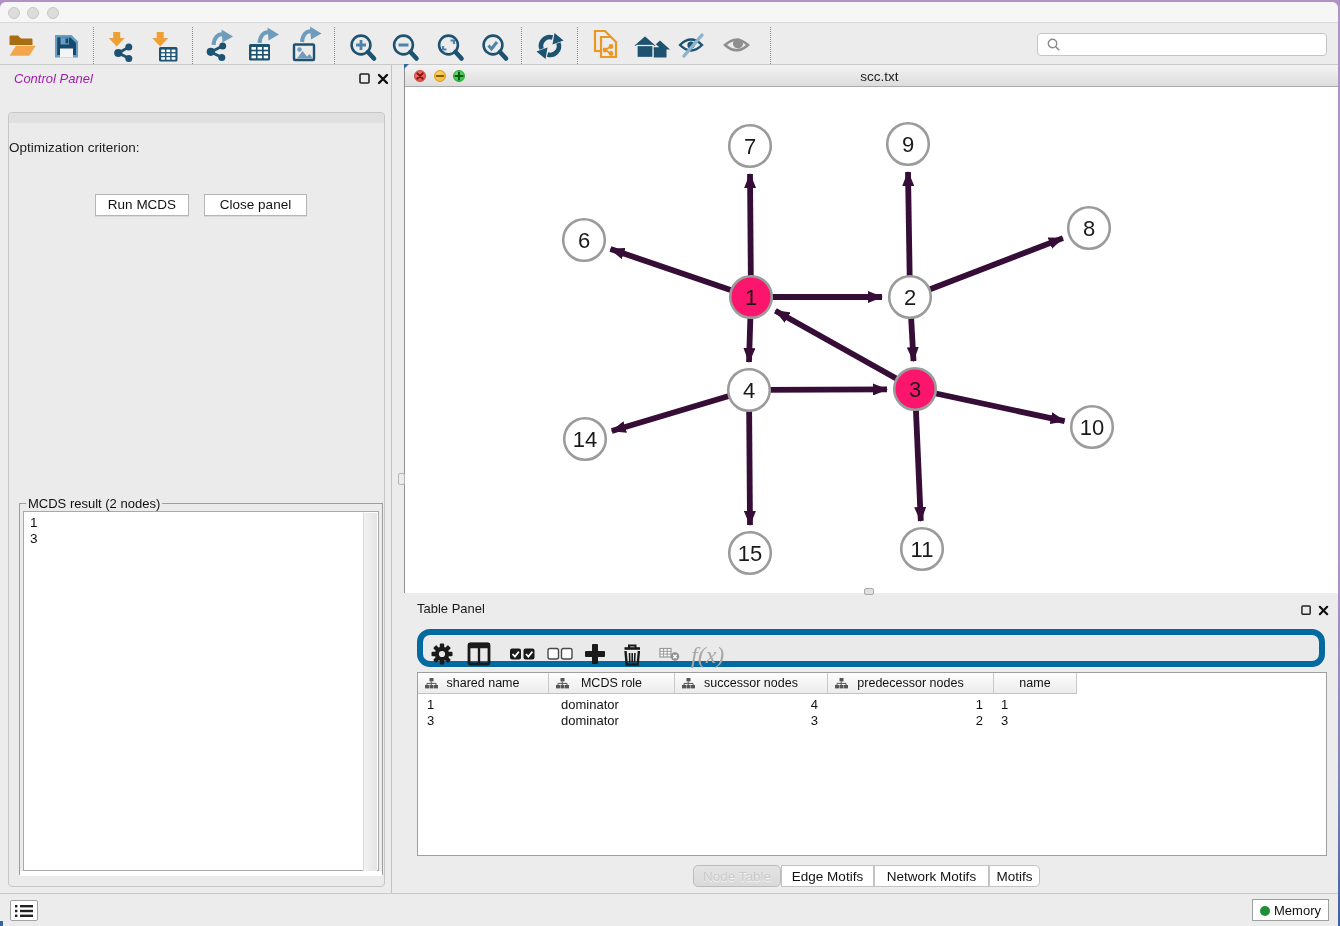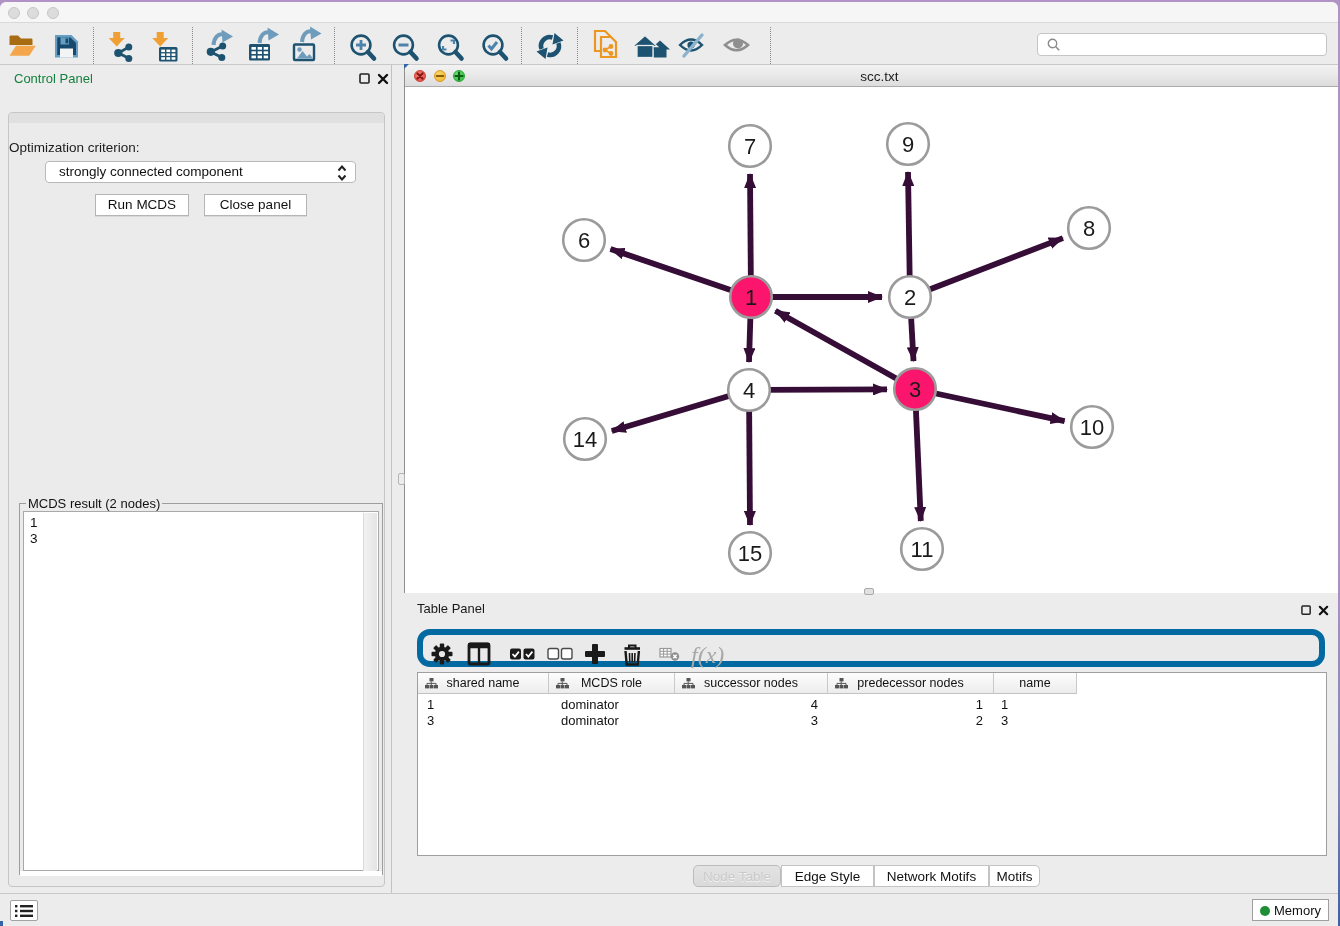--- a/index.html
+++ b/index.html
@@ -9,21 +9,21 @@
   #win { position:absolute; left:0; top:2px; width:1338px; height:924px; background:#ececec; border-radius:6px 6px 0 0; overflow:hidden; }
   #titlebar { position:absolute; left:0; top:0; width:1338px; height:21px; background:#f6f6f6; border-bottom:1px solid #d8d8d8; border-radius:6px 6px 0 0; }
   .tl { position:absolute; top:5px; width:12px; height:12px; border-radius:50%; background:#dcdcdc; border:1px solid #c6c6c6; }
   #wtitle { position:absolute; top:3px; left:0; width:100%; text-align:center; font-size:13px; color:#a2a2a2; }
   #toolbar { position:absolute; left:0; top:21px; width:1338px; height:42px; background:#ececec; border-bottom:1px solid #c9c9c9; }
   .sep { position:absolute; top:4px; height:37px; width:0; border-left:1px dotted #8a8a8a; }
   #searchbox { position:absolute; left:1037px; top:10px; width:290px; height:23px; background:#fff; border:1px solid #c5c5c5; border-radius:4px; }
 
   
   #cpanel { position:absolute; left:0; top:63px; width:392px; height:828px; background:#ececec; border-right:1px solid #c2c2c2; }
-  #cphead { position:absolute; left:14px; top:6px; font-size:13px; color:#15803d; }
+  #cphead { position:absolute; left:14px; top:6px; font-size:13px; color:#a21caf;font-style:italic; }
   .tabrow { position:absolute; height:22px; z-index:5; }
   .tab { position:absolute; top:0; height:22px; background:#fff; border:1px solid #c3c3c3; font-size:13.5px; color:#111; text-align:center; line-height:21px; }
   .tabsel { background:linear-gradient(#e3e3e3,#dadada); color:#c9c9c9; text-shadow:0 1px 0 #f5f5f5; border:1px solid #bbb; border-radius:5px; }
   #cpcontent { position:absolute; left:8px; top:47px; width:377px; height:775px; background:#ebebeb; border:1px solid #c6c6c6; border-radius:4px; }
   #optlabel { position:absolute; left:0; top:27px; width:100%; text-align:left; font-size:13.5px; color:#1c1c1c; }
   #dropdown { position:absolute; left:36px; top:48px; width:311px; height:22px; background:#fff; border:1px solid #b9b9b9; border-radius:4px; font-size:13.5px; color:#111; line-height:20px; padding-left:13px; }
   .btn { position:absolute; height:22px; background:#fff; border:1px solid #b5b5b5; border-radius:0; font-size:13.5px; color:#111; text-align:center; line-height:20px; box-shadow:0 1px 0 rgba(0,0,0,0.08); }
   #fieldset { position:absolute; left:10px; top:390px; width:364px; height:372px; border:1px solid #9d9d9d; border-bottom:none; }
   #fslegend { position:absolute; left:6px; top:-8px; background:#ebebeb; font-size:13px; color:#111; padding:0 2px; }
   #fsinner { position:absolute; left:3px; top:7px; width:356px; height:360px; background:#fff; border:1px solid #a9a9a9; }
@@ -222,26 +222,20 @@
     <div id="cphead">Control Panel</div>
     <svg class="abs" style="left:359px; top:8px;" width="12" height="12" viewBox="0 0 12 12">
         <rect x="1" y="1" width="9" height="9" fill="none" stroke="#222" stroke-width="1.6" rx="1"></rect>
       </svg>
     <svg class="abs" style="left:377px; top:8px;" width="12" height="12" viewBox="0 0 12 12">
         <path d="M2 2 L10 10 M10 2 L2 10" stroke="#111" stroke-width="2.4" stroke-linecap="round"></path>
       </svg>
     <div id="cpcontent">
       <div style="position:absolute;left:0;top:0;width:100%;height:10px;background:#e0e0e0;border-radius:4px 4px 0 0;"></div>
       <div id="optlabel">Optimization criterion:</div>
-      <div id="dropdown">strongly connected component
-        <svg width="12" height="18" style="position:absolute;right:7px;top:2px;" viewBox="0 0 12 18">
-            <path d="M2.5 6.5 L6 2.5 L9.5 6.5" fill="none" stroke="#222" stroke-width="2"></path>
-            <path d="M2.5 11.5 L6 15.5 L9.5 11.5" fill="none" stroke="#222" stroke-width="2"></path>
-          </svg>
-      </div>
       <div class="btn" style="left:86px; top:81px; width:94px;">Run MCDS</div>
       <div class="btn" style="left:195px; top:81px; width:103px;">Close panel</div>
       <div id="fieldset">
         <div id="fslegend">MCDS result (2 nodes)</div>
         <div id="fsinner">
           <div style="position:absolute;left:6px;top:3px;font-size:13.5px;color:#111;line-height:16px;">1<br>3</div>
           <div id="fsscroll"></div>
         </div>
         <div style="position:absolute;left:0;top:367px;width:362px;height:5px;background:#fff;"></div>
       </div>
@@ -447,21 +441,21 @@
       <div class="tcell" style="left:0; top:24px; width:565px; text-align:right;">1</div>
       <div class="tcell" style="left:583px; top:24px;">1</div>
       <div class="tcell" style="left:9px; top:40px;">3</div>
       <div class="tcell" style="left:143px; top:40px;">dominator</div>
       <div class="tcell" style="left:0; top:40px; width:400px; text-align:right;">3</div>
       <div class="tcell" style="left:0; top:40px; width:565px; text-align:right;">2</div>
       <div class="tcell" style="left:583px; top:40px;">3</div>
     </div>
     <div id="ttabs">
       <div class="tab tabsel" style="left:289px; top:265px; width:88px;">Node Table</div>
-      <div class="tab" style="left:377px; top:265px; width:93px;">Edge Style</div>
+      <div class="tab" style="left:377px; top:265px; width:93px;">Edge Motifs</div>
       <div class="tab" style="left:470px; top:265px; width:115px;">Network Motifs</div>
       <div class="tab" style="left:585px; top:265px; width:51px; border-radius:0 5px 5px 0;">Motifs</div>
     </div>
   </div>
 
   <div class="abs" style="left:398px; top:471px; width:7px; height:12px; background:#ececec; border:1px solid #b5b5b5; border-radius:2px;"></div>
   <div class="abs" style="left:864px; top:586px; width:10px; height:7px; background:#e0e0e0; border:1px solid #aaaaaa; border-radius:2px;"></div>
   <div id="statusbar">
     <div class="sbtn" style="left:10px; top:6px; width:28px; height:21px; border-radius:2px; border-color:#a2a2a2;">
       <svg width="18" height="14" style="position:absolute;left:4px;top:3px;" viewBox="0 0 18 14">

